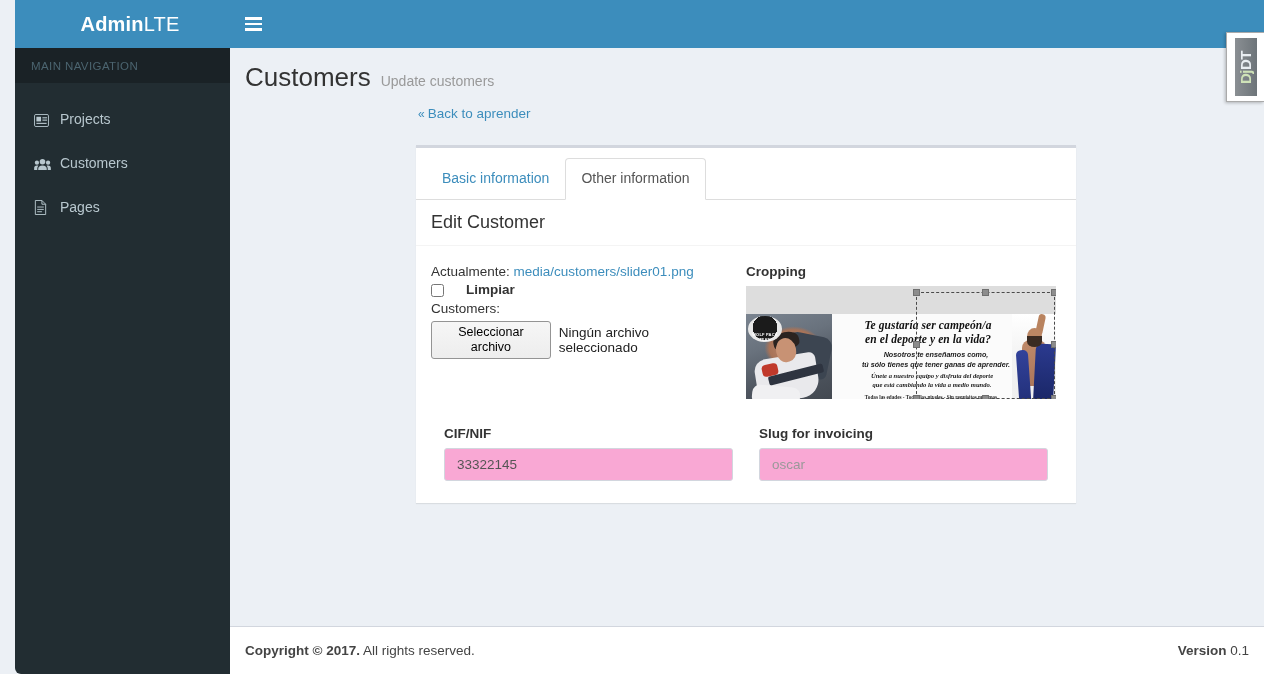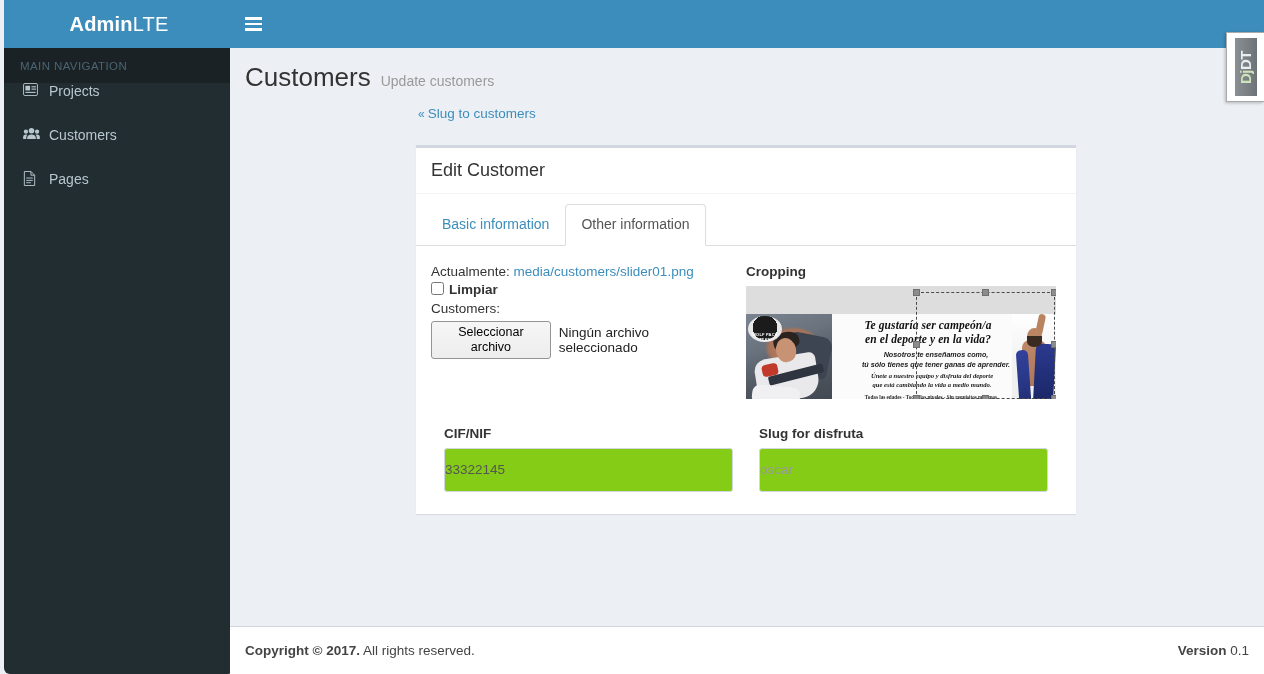--- a/index.html
+++ b/index.html
@@ -6,21 +6,21 @@
   html, body {
     width: 1264px; height: 674px;
     font-family: "Liberation Sans", sans-serif;
     background: #ecf0f5;
     overflow: hidden;
   }
   body { position: relative; }
 
   
   #sidebar {
-    position: absolute; left: 4px; top: 0;
+    position: absolute; left: 15px; top: 0;
     width: 230px; height: 674px;
     background: #222d32;
     border-radius: 6px;
   }
   #logo {
     height: 48px; width: 230px;
     background: #3c8dbc;
     color: #fff;
     display: flex; align-items: center; justify-content: center;
     font-size: 20px; letter-spacing: .2px;
@@ -28,21 +28,21 @@
   #logo .lg-b { font-weight: bold; }
   #logo .lg-l { font-weight: 300; }
   .nav-header {
     background: #1a2226;
     color: #4b646f;
     font-size: 11.5px;
     letter-spacing: .4px;
     padding: 12px 16px 11px 16px;
   }
   .nav-item {
-    display: flex; align-items: flex-start;
+    display: flex; align-items: flex-end;
     height: 44px;
     padding-left: 16px;
     color: #b8c7ce;
     font-size: 14px;
     border-left: 3px solid transparent;
     cursor: pointer;
   }
   .nav-item .ni-ico {
     width: 26px;
     display: inline-flex; align-items: center;
@@ -139,21 +139,21 @@
   .col-left  { width: 302px; padding-right: 13px; }
   .col-right { width: 302px; padding-left: 13px; }
 
   .f-label {
     font-size: 13.5px; font-weight: bold; color: #333;
     display: block; margin-bottom: 7px;
   }
   .cur-line { font-size: 13.5px; color: #333; margin-bottom: 3px; }
   .cur-line a { color: #3c8dbc; text-decoration: none; cursor: pointer; }
   .clear-line {
-    display: flex; align-items: flex-start; gap: 5px;
+    display: flex; align-items: flex-end; gap: 22px;
     margin-bottom: 4px;
   }
   .clear-line input[type=checkbox] { margin: 0; width: 13px; height: 13px; }
   .clear-line label { font-size: 13.5px; font-weight: bold; color: #333; cursor: pointer; }
   .mod-line { font-size: 13.5px; color: #333; margin-bottom: 5px; }
 
   .filewrap { display: flex; align-items: center; }
   .file-btn {
     font-family: "Liberation Sans", sans-serif;
     font-size: 12.5px;
@@ -338,28 +338,28 @@
   .jh.ne { right: -4px; top: -4px; }
   .jh.w  { left: -4px; top: 50%; margin-top: -4px; }
   .jh.e  { right: -4px; top: 50%; margin-top: -4px; }
   .jh.sw { left: -4px; bottom: -4px; }
   .jh.s  { left: 50%; margin-left: -4px; bottom: -4px; }
   .jh.se { right: -4px; bottom: -4px; }
 
   
   .row2 { margin-top: 27px; justify-content: center; }
   .f-input {
-    width: 100%; height: 44px;
+    width: 100%; height: 33px;
     border: 1px solid #d2d6de;
     border-radius: 3px;
-    padding: 6px 0;
+    padding: 6px 12px;
     font-size: 13.5px;
     color: #555;
     font-family: "Liberation Sans", sans-serif;
-    background: #84cc16;
+    background: #f9a8d4;
     outline: none;
   }
   .f-input::placeholder { color: #999; }
 
   
   #btn-row { margin-top: 28px; display: flex; gap: 7px; }
   .btn {
     border: none; border-radius: 3px;
     padding: 7px 14px;
     font-size: 13.5px;
@@ -473,31 +473,31 @@
 </div>
 
 <div id="content">
 
   <div id="page-head">
     <h1>Customers</h1>
     <span class="subtitle">Update customers</span>
   </div>
 
   <div id="back-row">
-    <a id="back-link"><span class="chev">«</span><span>Slug to customers</span></a>
+    <a id="back-link"><span class="chev">«</span><span>Back to aprender</span></a>
   </div>
 
   <div id="panel">
-    <div id="panel-head">
-      <span id="panel-title">Edit Customer</span>
-    </div>
-
     <div id="tabs">
       <div class="tab">Basic information</div>
       <div class="tab active">Other information</div>
+    </div>
+
+    <div id="panel-head">
+      <span id="panel-title">Edit Customer</span>
     </div>
 
     <div id="tab-body">
 
       <div class="form-row">
 
         <div class="col-left">
 
           <div class="cur-line">
             <span>Actualmente:</span>
@@ -571,21 +571,21 @@
           </div>
         </div>
       </div>
 
       <div class="form-row row2">
         <div class="col-left">
           <span class="f-label">CIF/NIF</span>
           <input class="f-input" type="text" value="33322145" style="">
         </div>
         <div class="col-right">
-          <span class="f-label">Slug for disfruta</span>
+          <span class="f-label">Slug for invoicing</span>
           <input class="f-input" type="text" placeholder="oscar" style="">
         </div>
       </div>
 
 
     </div>
   </div>
 </div>
 
 <div id="footer">

